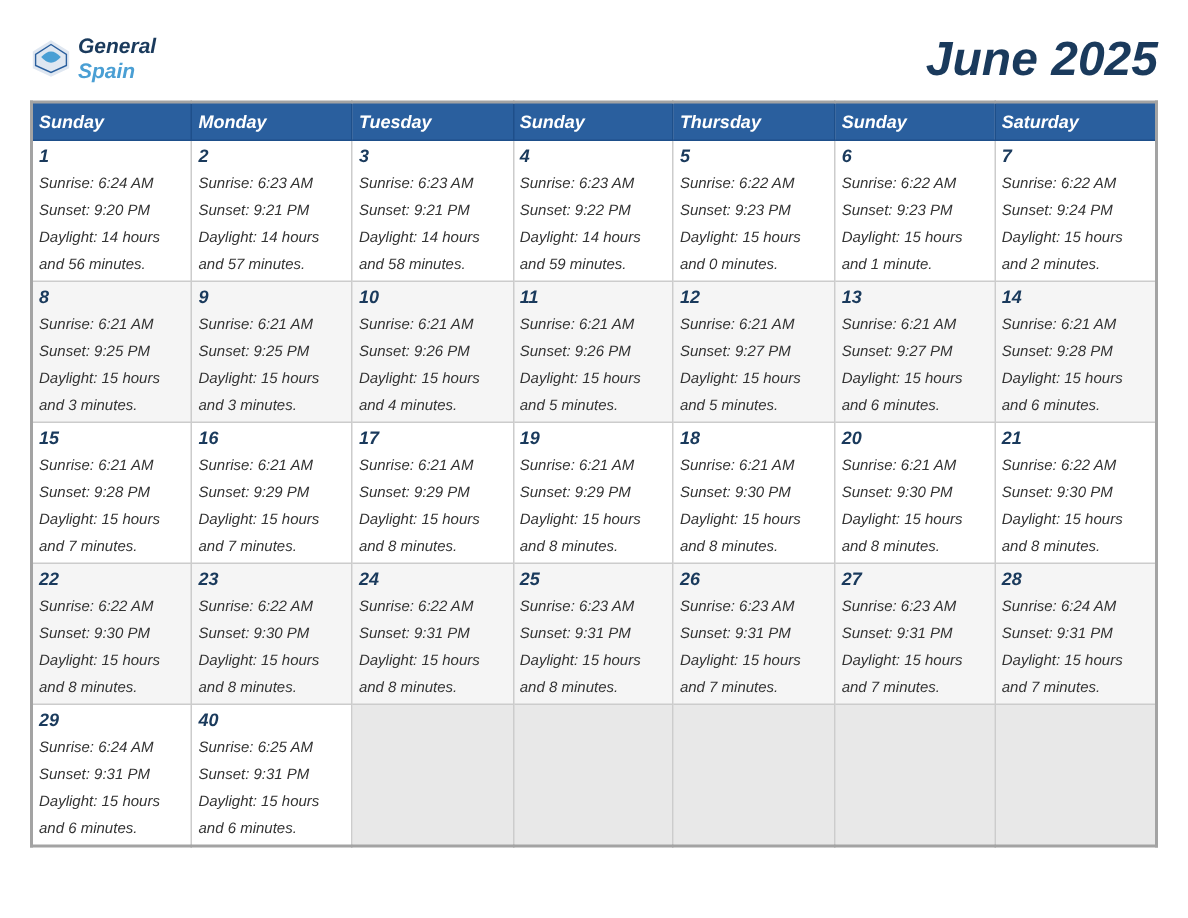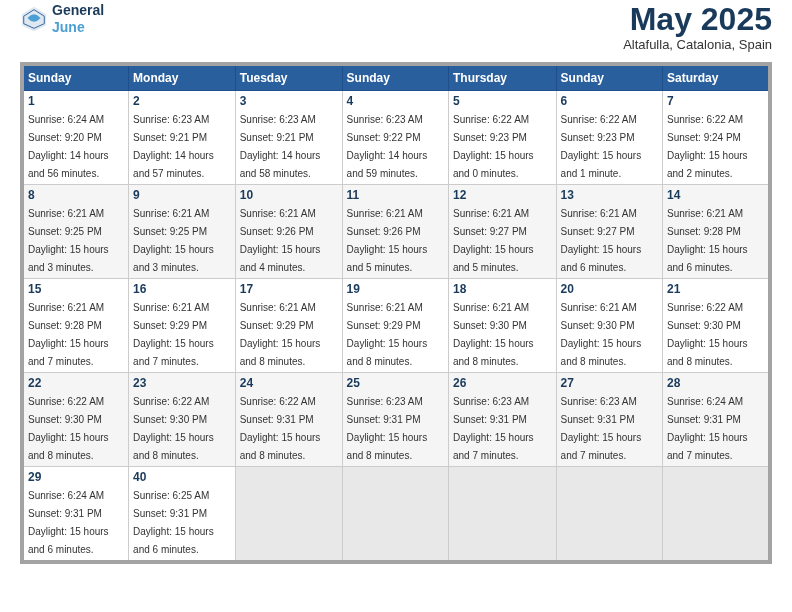--- a/index.html
+++ b/index.html
@@ -6,22 +6,23 @@
     body {
       font-family: Arial, sans-serif;
       background: #fff;
       width: 792px;
       height: 612px;
       overflow: hidden;
     }
     .page {
       width: 792px;
       height: 612px;
-      padding: 2px 20px 10px 20px;
+      padding: 22px 20px 10px 20px;
       background: #fff;
+      font-style: italic;
     }
     .header {
       display: flex;
       justify-content: space-between;
       align-items: flex-start;
       margin-bottom: 10px;
     }
     .logo {
       display: flex;
       align-items: center;
@@ -49,21 +50,21 @@
       color: #1a3a5c;
       line-height: 1.1;
     }
     .title-block p {
       font-size: 13px;
       color: #333;
     }
     .calendar {
       width: 100%;
       border-collapse: collapse;
-      border: 4px solid #a3a3a3;
+      border: 2px solid #a3a3a3;
     }
     .calendar th {
       background: #2a5f9e;
       color: #fff;
       font-size: 12px;
       font-weight: bold;
       padding: 5px 4px;
       text-align: left;
       border: 1px solid #1e4f8a;
     }
@@ -103,26 +104,25 @@
 <div class="page">
   <div class="header">
     <div class="logo">
       <svg class="logo-icon" viewBox="0 0 30 30">
         <polygon points="15,2 28,10 28,22 15,28 2,22 2,10" fill="#2a5f9e" opacity="0.15"></polygon>
         <polygon points="15,5 26,12 26,20 15,25 4,20 4,12" fill="none" stroke="#2a5f9e" stroke-width="1"></polygon>
         <path d="M8,14 Q15,6 22,14 Q15,22 8,14Z" fill="#4a9fd4"></path>
       </svg>
       <div class="logo-text">
         <div>General</div>
-        <span style="color:#4a9fd4">June</span>
+        <span style="color:#4a9fd4">Spain</span>
       </div>
     </div>
     <div class="title-block">
-      <h1>May 2025</h1>
-      <p>Altafulla, Catalonia, Spain</p>
+      <h1>June 2025</h1>
     </div>
   </div>
 
   <table class="calendar">
     <thead>
       <tr>
         <th>Sunday</th>
         <th>Monday</th>
         <th>Tuesday</th>
         <th>Sunday</th>

